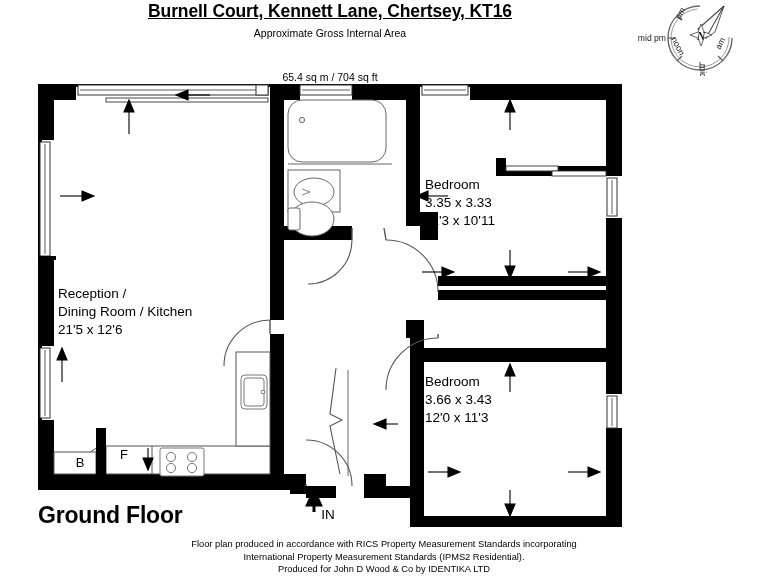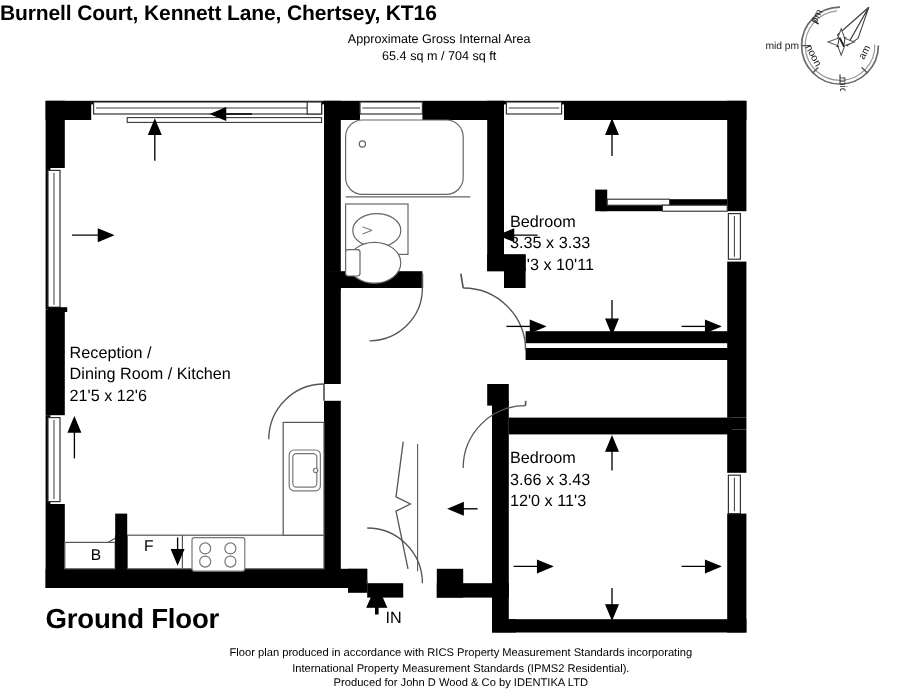--- a/index.html
+++ b/index.html
@@ -19,36 +19,36 @@
     position: absolute;
     left: 0; top: 0;
     width: 768px; height: 576px;
   }
 
   
   .title {
     position: absolute;
     left: 0; top: 0;
     width: 660px;
-    text-align: left;
+    text-align: center;
     font-size: 17.5px;
     font-weight: bold;
     letter-spacing: -0.1px;
     line-height: 22px;
+    text-decoration: underline;
   }
   .subtitle {
     position: absolute;
     left: 0; top: 26px;
     width: 660px;
     text-align: center;
     font-size: 10.5px;
     line-height: 14px;
-    padding-left: 36px;
-  }
-  .subtitle .l2 { display: block; }
+  }
+  .subtitle .l2 { display: block; margin-top: 30px; }
 
   
   .compass {
     position: absolute;
     left: 636px; top: -2px;
     width: 132px; height: 78px;
   }
 
   
   .plan {

